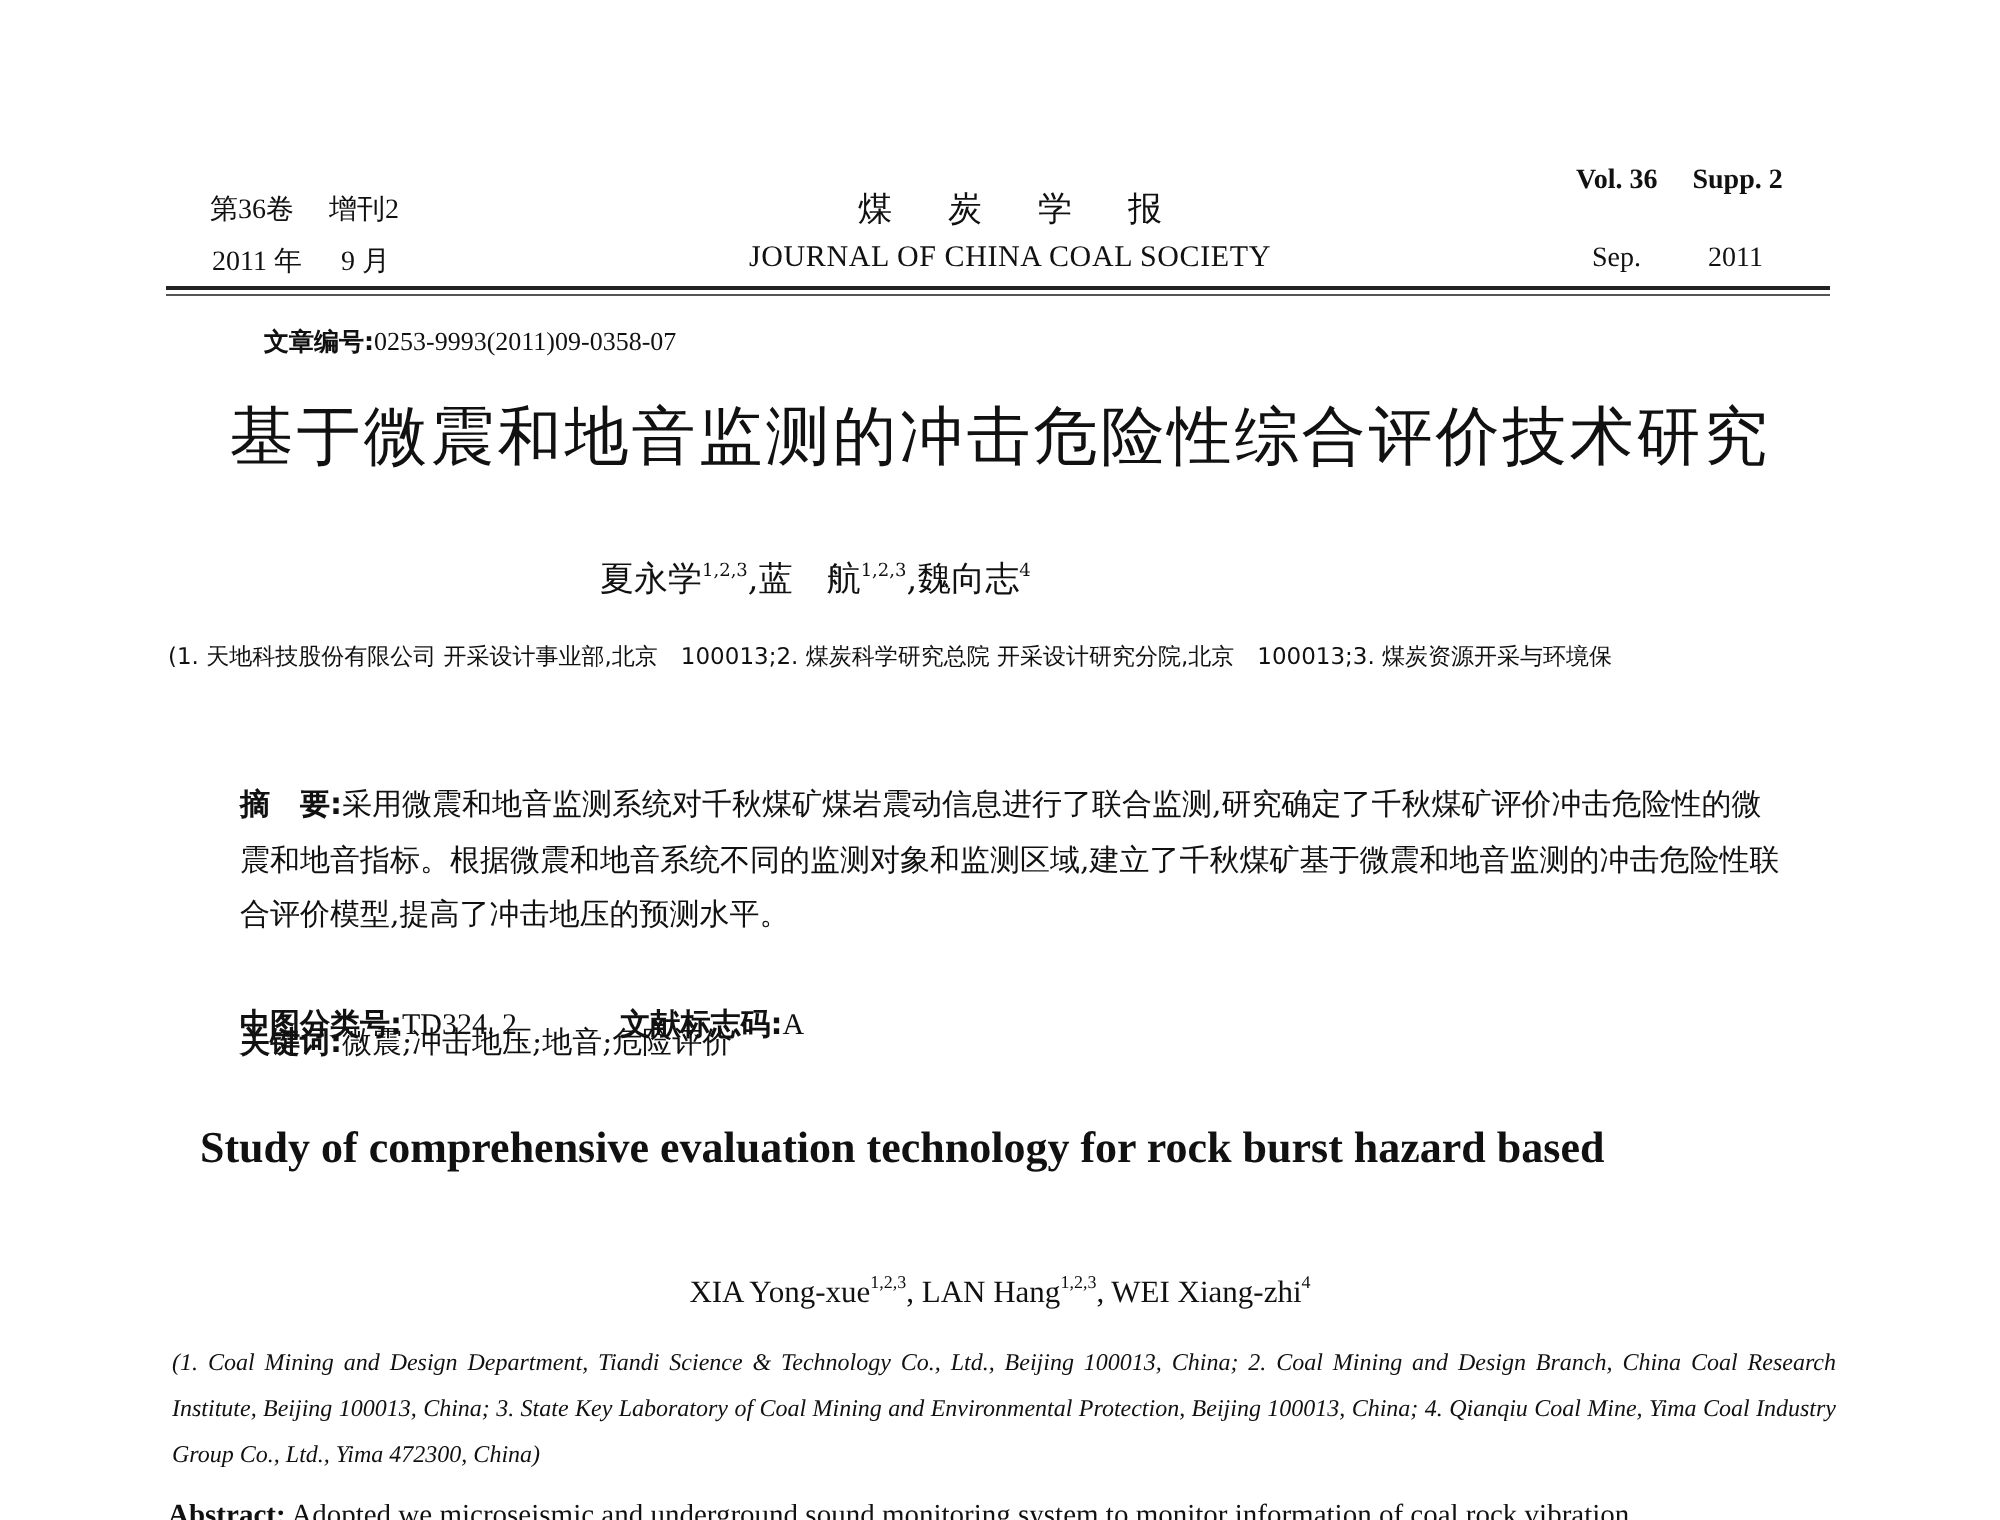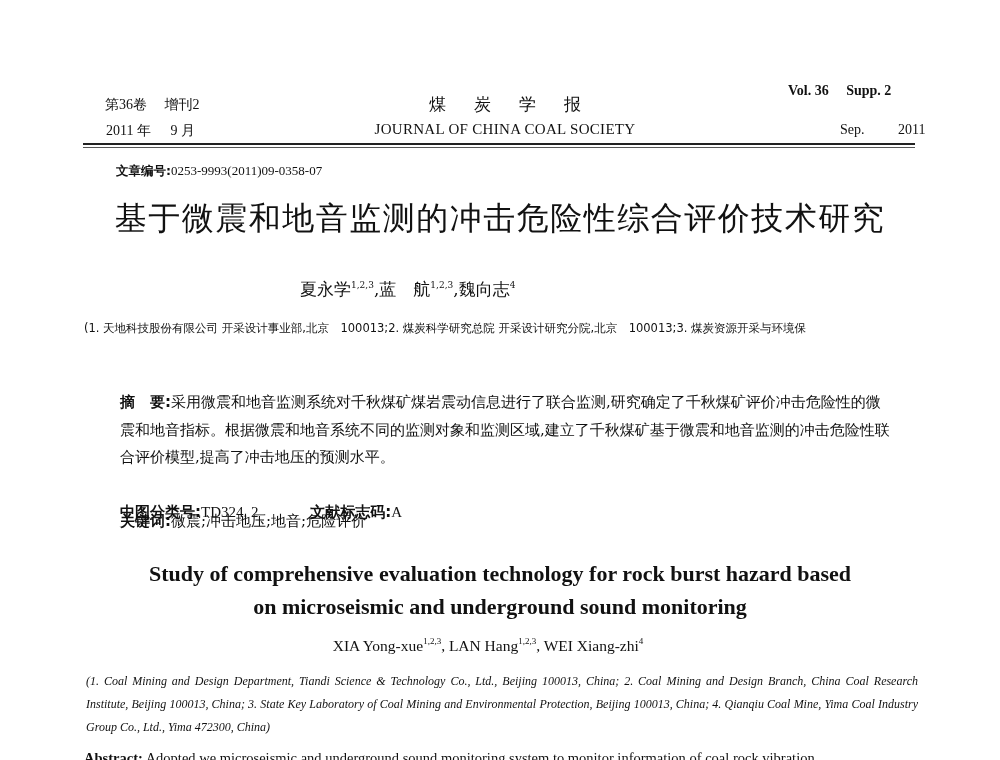--- a/index.html
+++ b/index.html
@@ -30,33 +30,33 @@
       letter-spacing: 28px; text-indent: 28px;
     }
     .hdr-center-en {
       left: 340px; width: 330px; top: 121px;
       font-size: 15px; text-align: center;
       letter-spacing: 0.3px;
     }
     .hdr-right-1 { left: 788px; top: 83px; font-size: 14px; font-weight: bold; }
     .hdr-right-1 .vol { margin-right: 14px; }
     .hdr-right-2 { left: 796px; top: 122px; font-size: 14px; }
-    .hdr-right-2 .mo { margin-right: 30px; margin-left: 44px; }
+    .hdr-right-2 .mo { margin-right: 30px; }
 
     .rule-top {
       left: 83px; top: 143px; width: 832px; height: 0;
       border-top: 2px solid #222;
     }
     .rule-bot {
       left: 83px; top: 147px; width: 832px; height: 0;
       border-top: 1px solid #555;
     }
 
     .article-no {
-      left: 116px; top: 163px; font-size: 12.5px; font-weight: bold;
+      left: 132px; top: 163px; font-size: 12.5px; font-weight: bold;
       font-family: "DejaVu Sans", sans-serif;
     }
     .article-no .val { font-weight: normal; font-family: "Liberation Serif", serif; font-size: 13px; }
 
     
     .cn-title {
       left: 80px; width: 840px; top: 197px;
       font-size: 32px; text-align: center;
       font-family: "DejaVu Sans", sans-serif;
       letter-spacing: 1.5px;
@@ -92,25 +92,25 @@
     .keywords .label { font-weight: bold; font-family: "DejaVu Sans", sans-serif; }
     .classno {
       left: 120px; top: 503px; font-size: 15px;
     }
     .classno .label { font-weight: bold; font-family: "DejaVu Sans", sans-serif; }
     .classno .docid { margin-left: 48px; }
 
     
     .en-title {
       left: 100px; width: 800px; top: 557px;
-      font-size: 22px; font-weight: bold; text-align: center;
+      font-size: 22px; font-weight: bold; 
       line-height: 33px;
     }
     .en-authors {
-      left: 288px; width: 400px; top: 636px;
+      left: 300px; width: 400px; top: 636px;
       font-size: 15.5px; text-align: center;
     }
     .en-affil {
       left: 86px; width: 832px; top: 670px;
       font-size: 12px; line-height: 23px; font-style: italic;
       text-align: justify;
     }
     .en-abstract-start {
       left: 84px; width: 832px; top: 750px;
       font-size: 14.5px; white-space: nowrap; overflow: hidden;
@@ -168,21 +168,20 @@
 
 <div class="abs classno">
   <span class="label">中图分类号:</span><span>TD324. 2</span>
   <span class="docid">
     <span class="label">文献标志码:</span><span>A</span>
   </span>
 </div>
 
 <div class="abs en-title">
   <div>Study of comprehensive evaluation technology for rock burst hazard based</div>
-  <div>on microseismic and underground sound monitoring</div>
 </div>
 
 <div class="abs en-authors">
   <span>XIA Yong-xue</span><sup>1,2,3</sup>, <span>LAN Hang</span><sup>1,2,3</sup>, <span>WEI Xiang-zhi</span><sup>4</sup>
 </div>
 
 <div class="abs en-affil">(1. Coal Mining and Design Department, Tiandi Science &amp; Technology Co., Ltd., Beijing  100013, China; 2. Coal Mining and Design Branch, China Coal Research Institute, Beijing  100013, China; 3. State Key Laboratory of Coal Mining and Environmental Protection, Beijing  100013, China; 4. Qianqiu Coal Mine, Yima Coal Industry Group Co., Ltd., Yima  472300, China)</div>
 
 <div class="abs en-abstract-start">
   <span class="label">Abstract:</span>

